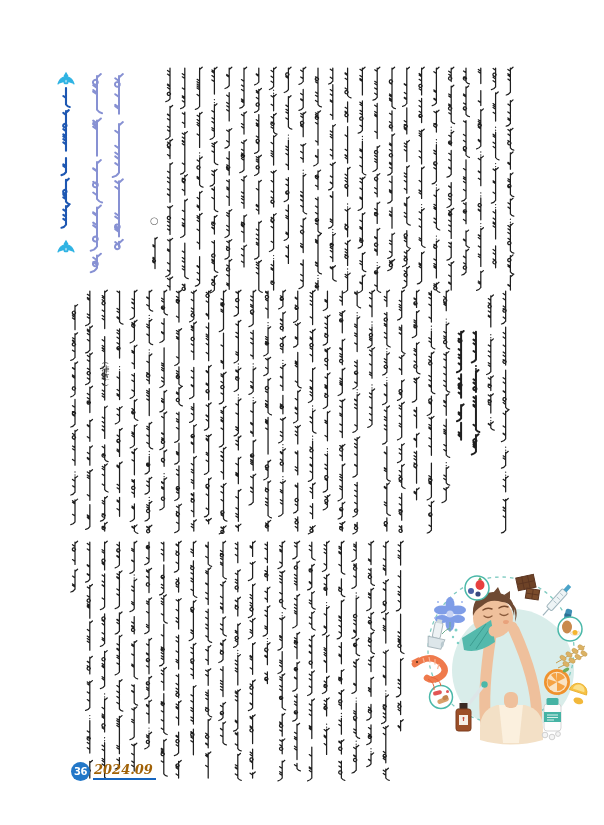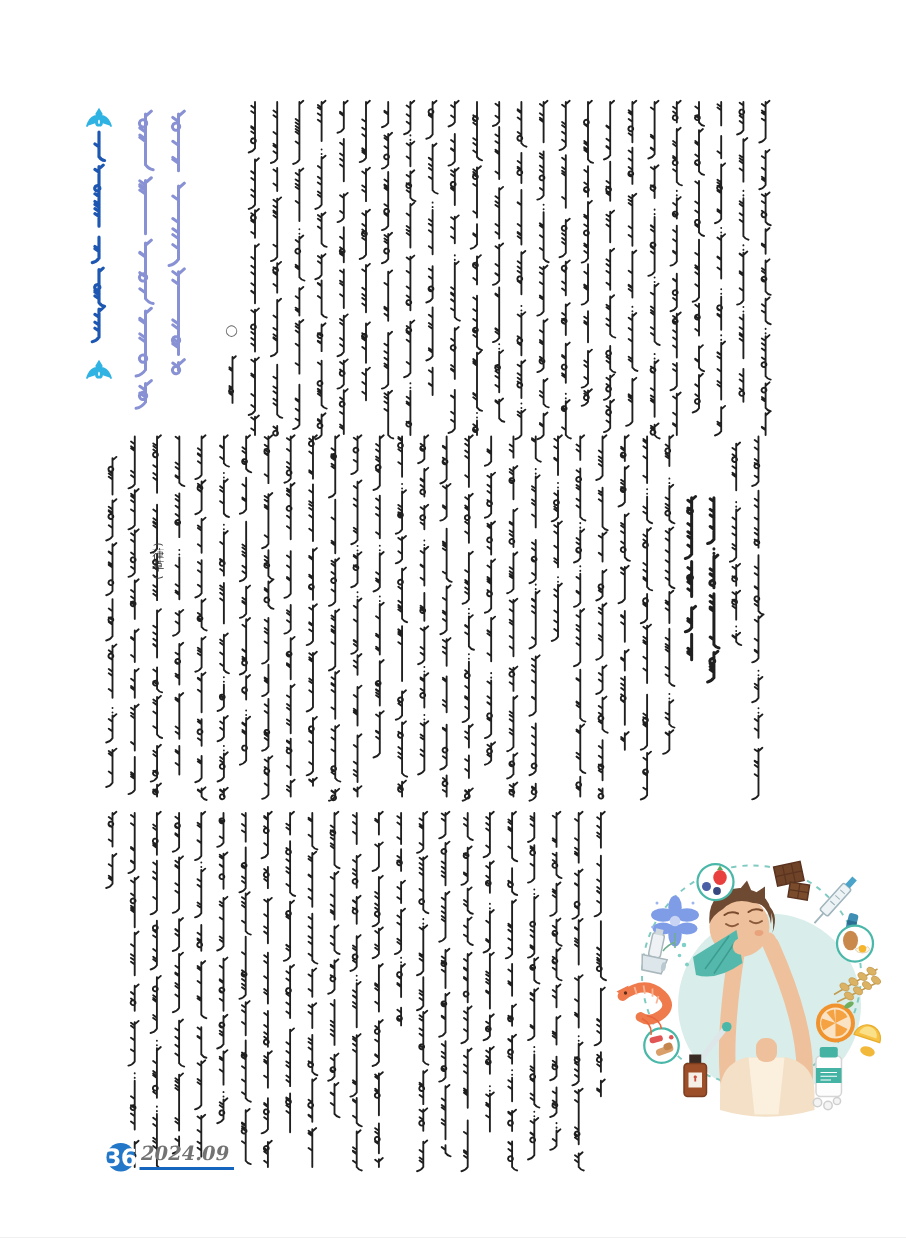--- a/index.html
+++ b/index.html
@@ -6,21 +6,21 @@
   .page{position:relative;width:604px;height:825px;background:#ffffff;overflow:hidden;
         font-family:"DejaVu Sans",sans-serif;}
   #script-layer{position:absolute;left:0;top:0;width:604px;height:825px;pointer-events:none;}
   .section-bullet{position:absolute;left:150px;top:216px;font-size:10px;color:#6a6a6a;line-height:10px;}
   .inline-cjk{position:absolute;left:99px;top:360px;width:13px;display:flex;flex-direction:column;
               align-items:center;font-size:8px;line-height:8px;color:#2a2a2a;}
   .inline-cjk .paren{transform:rotate(90deg);font-size:7px;height:6px;line-height:6px;color:#444;}
   .illustration{position:absolute;left:398px;top:558px;width:196px;height:207px;}
   .footer{position:absolute;left:0;top:756px;width:300px;height:40px;}
   .page-badge{position:absolute;left:71px;top:6px;width:19px;height:19px;border-radius:50%;
-              color:#fff;font-size:16px;font-weight:bold;display:flex;align-items:center;
+              color:#fff;font-size:10px;font-weight:bold;display:flex;align-items:center;
               justify-content:center;letter-spacing:-0.5px;}
   .issue-date{position:absolute;left:93px;top:6px;font-family:"DejaVu Serif",serif;
               font-style:italic;font-weight:bold;font-size:13px;line-height:15px;
               padding:0 3px 1px 1px;border-bottom:2px solid;}
 </style>
 </head>
 <body>
 
 <div class="page">
 
@@ -264,16 +264,16 @@
     <g transform="rotate(12 38 80)">
       <rect x="34" y="64" width="8" height="16" rx="2" fill="#eef2f4" stroke="#aab8be"></rect>
       <rect x="35.5" y="61" width="5" height="4" fill="#cfd9dd"></rect>
       <path d="M30 80 L47 80 L45 90 L32 90 Z" fill="#dde6ea" stroke="#aab8be"></path>
       <ellipse cx="45.5" cy="85" rx="1.6" ry="3" fill="#b9c9cf"></ellipse>
     </g>
   </svg>
 
   <div class="footer">
     <div class="page-badge" style="background: rgb(34, 119, 200);">36</div>
-    <div class="issue-date" style="color: #737373; border-bottom-color: rgb(21, 101, 191);">2024.09</div>
+    <div class="issue-date" style="color: #a16207; border-bottom-color: rgb(21, 101, 191);">2024.09</div>
   </div>
 
 </div>
 
 </body></html>

